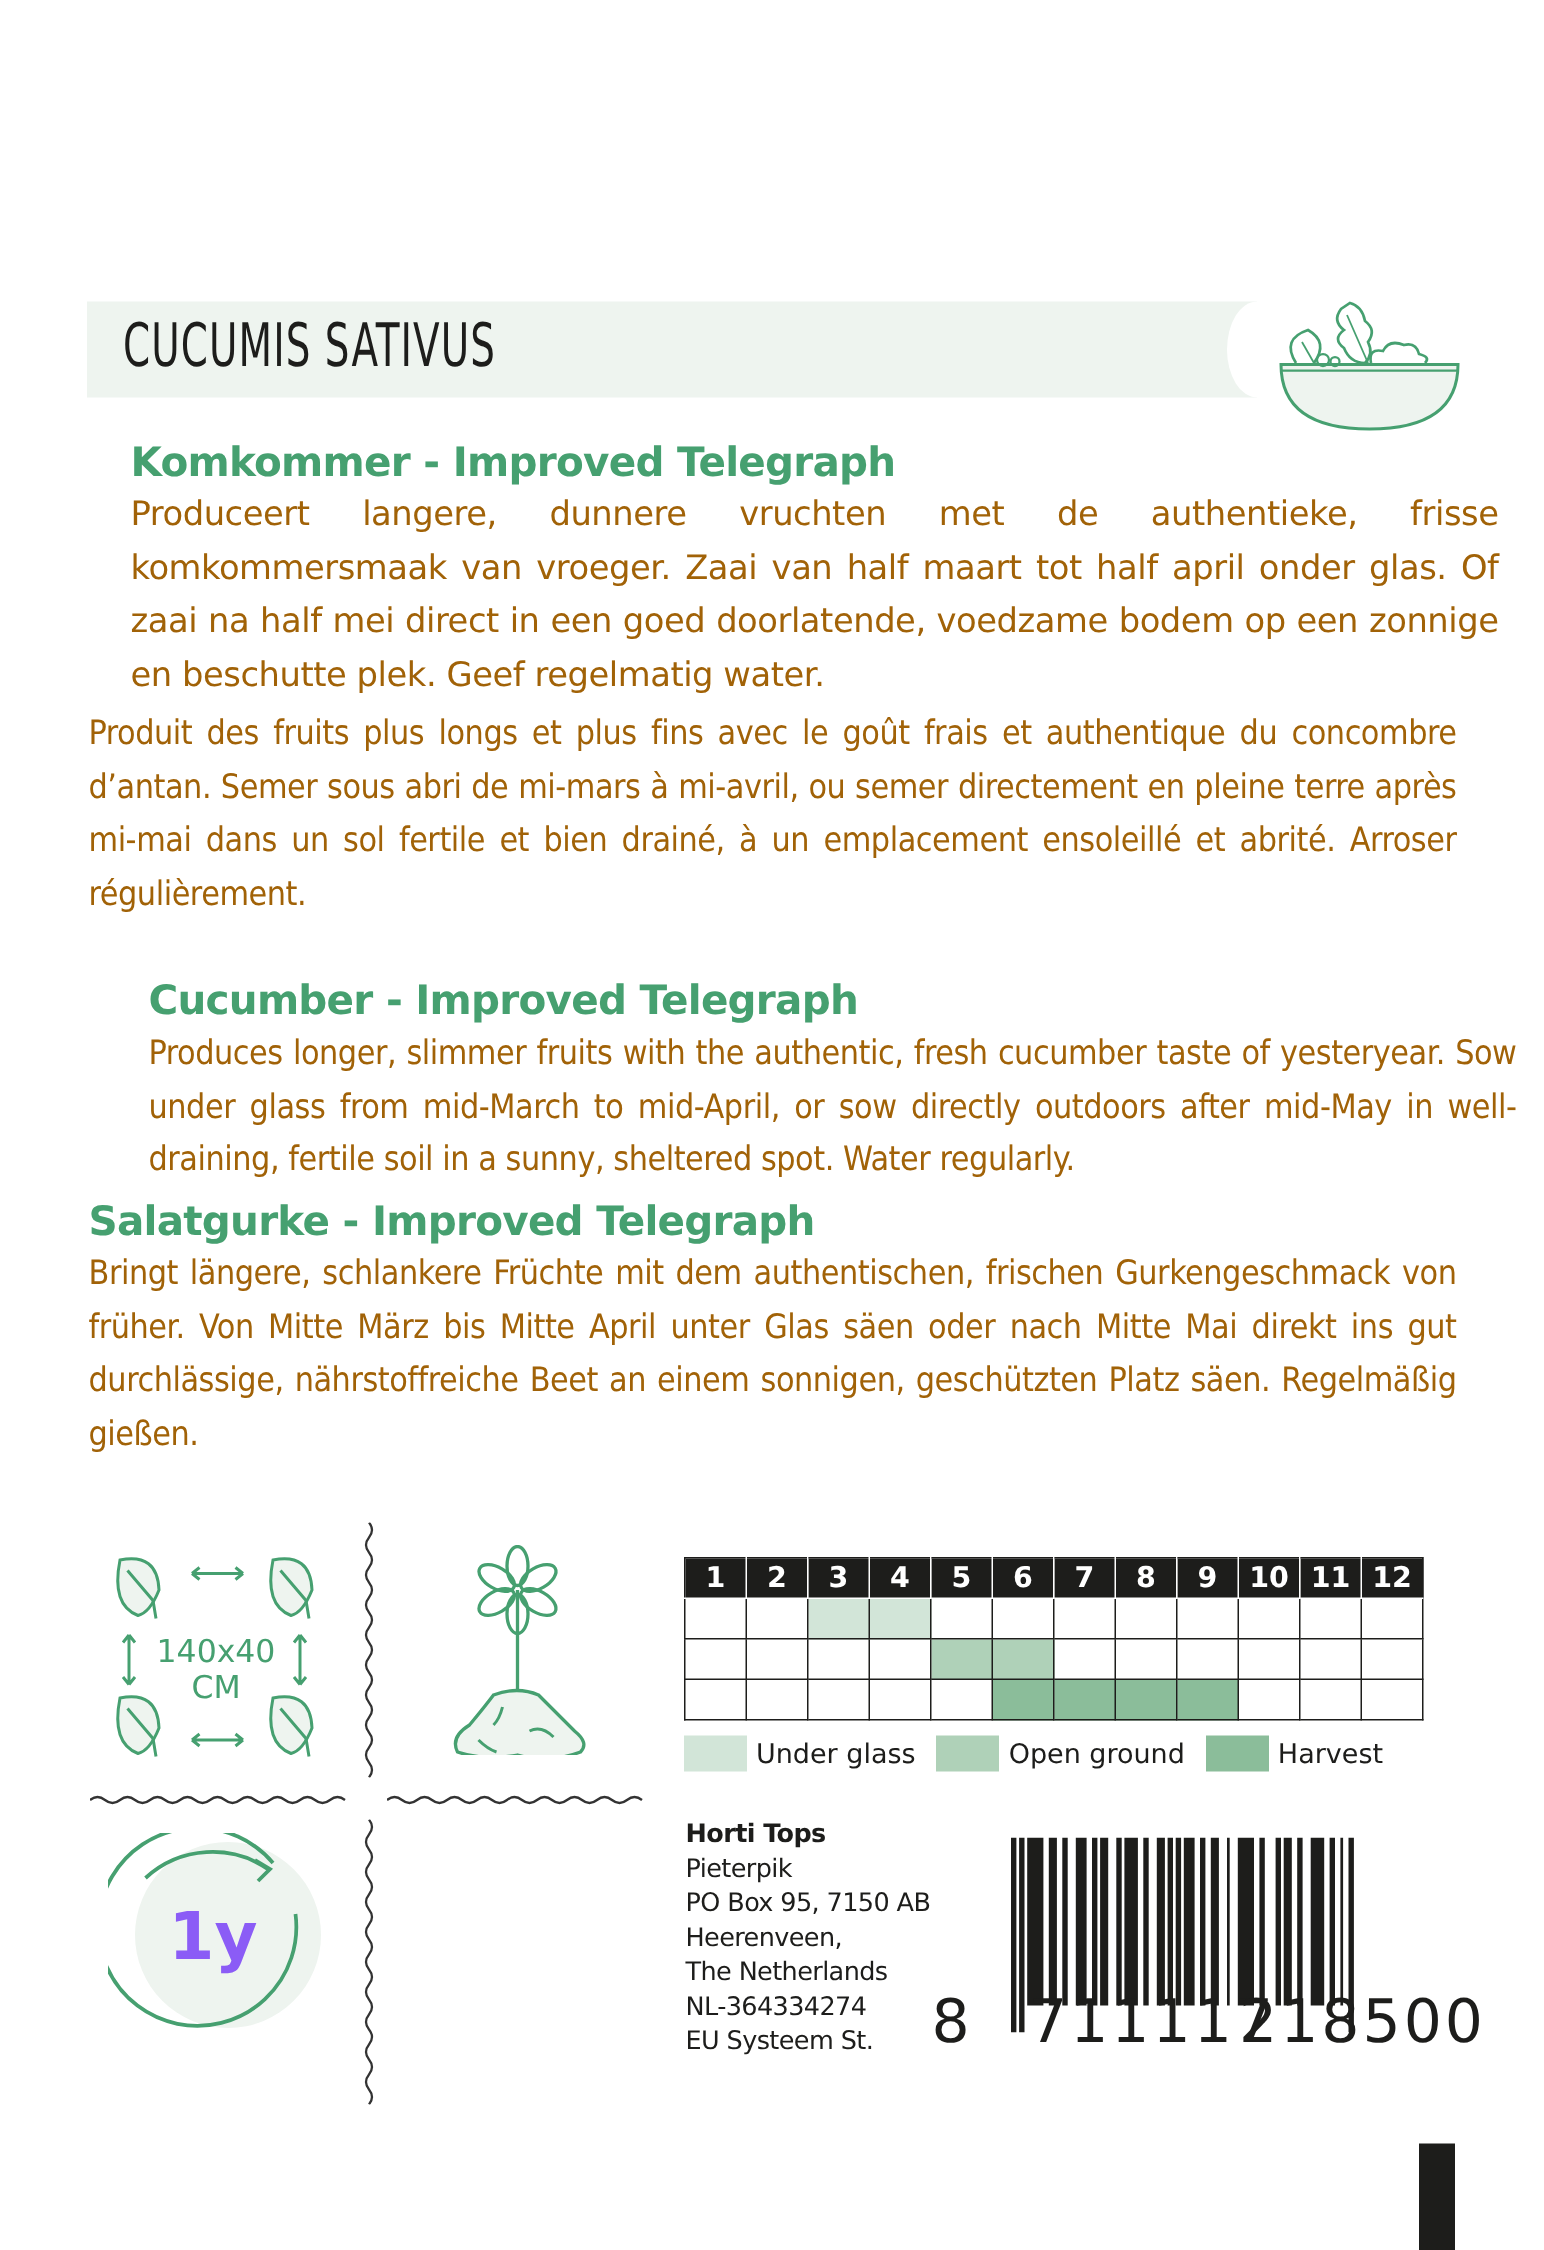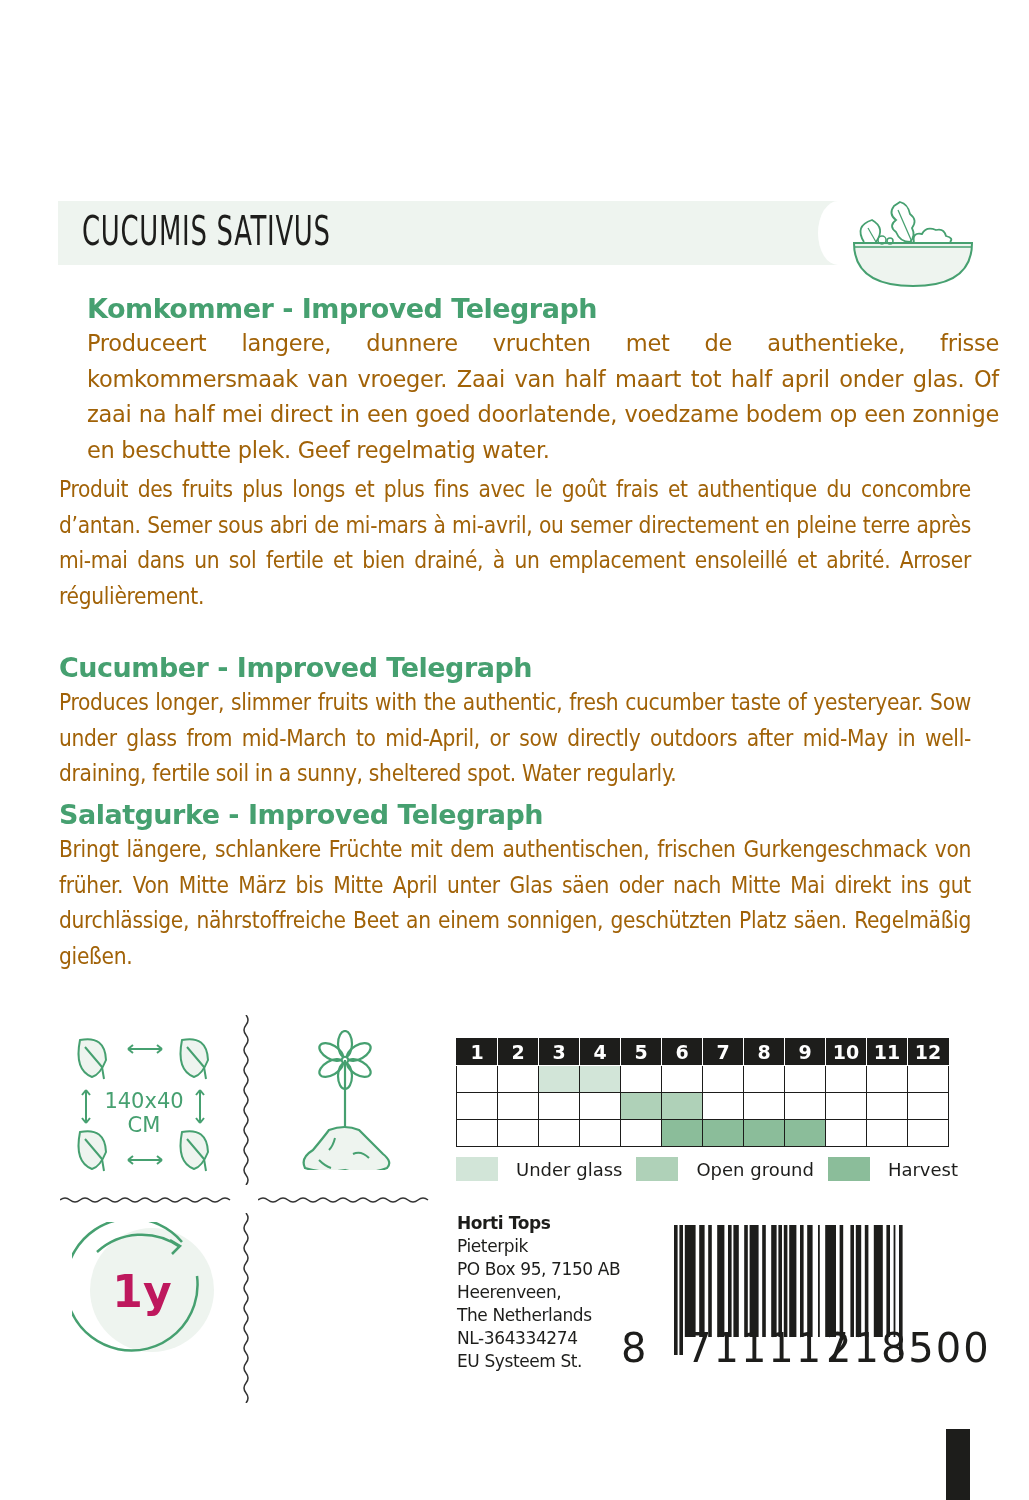--- a/index.html
+++ b/index.html
@@ -27,21 +27,21 @@
 
   
   .cal { left:456px; top:1038px; border-collapse:collapse; }
   .cal td, .cal th { width:40px; height:26px; border:1.5px solid #1d1d1b; padding:0; }
   .cal th { background:#1d1d1b; color:#ffffff; font-family:"DejaVu Sans", sans-serif;
             font-weight:bold; font-size:19px; height:26px; border-color:#ffffff; border-top-color:#1d1d1b; text-align:center; }
   .cal th:first-child { border-left-color:#1d1d1b; }
   .cal th:last-child { border-right-color:#1d1d1b; }
   .legend { left:456px; top:1157px; display:flex; align-items:center; font-size:18px; }
   .legend .sw { width:42px; height:24px; display:inline-block; margin-right:6px; }
-  .legend .item { display:flex; align-items:center; margin-right:14px;gap:12px; }
+  .legend .item { display:flex; align-items:center; margin-right:14px; }
 
   
   .address { left:457px; top:1212px; font-size:17px; line-height:23px; letter-spacing:-0.4px; }
   .address .company { font-weight:bold; }
 
   
   .barcode { left:674px; top:1225px; width:300px; height:150px; }
   .bc-digits { font-family:"DejaVu Sans", sans-serif; font-size:40px; color:#1d1d1b; }
 
   .black-tab { left:946px; top:1429px; width:24px; height:71px; background:#1d1d1b; }
@@ -64,21 +64,21 @@
   <path d="M66 44 Q64 34 74 36 Q78 28 88 32 Q96 30 98 38 Q106 40 102 44" fill="none" stroke="#46a070" stroke-width="1.8"></path>
 </svg>
 
 <div class="abs section" style="top:292px;margin-left:28px;">
   <div class="sec-title">Komkommer - Improved Telegraph</div>
   <div class="sec-body">Produceert langere, dunnere vruchten met de authentieke, frisse komkommersmaak van vroeger. Zaai van half maart tot half april onder glas. Of zaai na half mei direct in een goed doorlatende, voedzame bodem op een zonnige en beschutte plek. Geef regelmatig water.</div>
 </div>
 <div class="abs section" style="top:472px;">
   <div class="sec-body cond">Produit des fruits plus longs et plus fins avec le goût frais et authentique du concombre d’antan. Semer sous abri de mi-mars à mi-avril, ou semer directement en pleine terre après mi-mai dans un sol fertile et bien drainé, à un emplacement ensoleillé et abrité. Arroser régulièrement.</div>
 </div>
-<div class="abs section" style="top:651px;">
+<div class="abs section" style="top:651px;margin-left:40px;">
   <div class="sec-title">Cucumber - Improved Telegraph</div>
   <div class="sec-body cond">Produces longer, slimmer fruits with the authentic, fresh cucumber taste of yesteryear. Sow under glass from mid-March to mid-April, or sow directly outdoors after mid-May in well-draining, fertile soil in a sunny, sheltered spot. Water regularly.</div>
 </div>
 <div class="abs section" style="top:798px;">
   <div class="sec-title">Salatgurke - Improved Telegraph</div>
   <div class="sec-body cond">Bringt längere, schlankere Früchte mit dem authentischen, frischen Gurkengeschmack von früher. Von Mitte März bis Mitte April unter Glas säen oder nach Mitte Mai direkt ins gut durchlässige, nährstoffreiche Beet an einem sonnigen, geschützten Platz säen. Regelmäßig gießen.</div>
 </div>
 
 <svg class="abs" style="left:241px; top:1015px;" width="10" height="170">
   <path d="M5 0 q4 5 0 10 q-4 5 0 10 q4 5 0 10 q-4 5 0 10 q4 5 0 10 q-4 5 0 10 q4 5 0 10 q-4 5 0 10 q4 5 0 10 q-4 5 0 10 q4 5 0 10 q-4 5 0 10 q4 5 0 10 q-4 5 0 10 q4 5 0 10 q-4 5 0 10 q4 5 0 10" fill="none" stroke="#333" stroke-width="1.5"></path>
@@ -136,21 +136,21 @@
   </g>
 </svg>
 
 <div class="abs" style="left:72px; top:1222px; width:145px; height:145px;">
   <svg width="145" height="145" viewBox="0 0 145 145" style="position:absolute;left:0;top:0;">
     <circle cx="80" cy="68" r="62" fill="#eef4ef"></circle>
     <path d="M125 54 A66 66 0 1 1 110 20" fill="none" stroke="#46a070" stroke-width="2.5"></path>
     <path d="M25 30 A66 66 0 0 1 108 25" fill="none" stroke="#46a070" stroke-width="2.5"></path>
     <path d="M98 18 L108 24 L100 32" fill="none" stroke="#46a070" stroke-width="2.5"></path>
   </svg>
-  <div style="position:absolute; left:30px; top:45px; width:80px; text-align:center; color:#be185d; font-weight:bold; font-size:44px; line-height:50px;">1y</div>
+  <div style="position:absolute; left:30px; top:45px; width:80px; text-align:center; color:#8b5cf6; font-weight:bold; font-size:44px; line-height:50px;">1y</div>
 </div>
 
 <table class="abs cal">
   <thead>
     <tr>
       <th>1</th>
       <th>2</th>
       <th>3</th>
       <th>4</th>
       <th>5</th>

